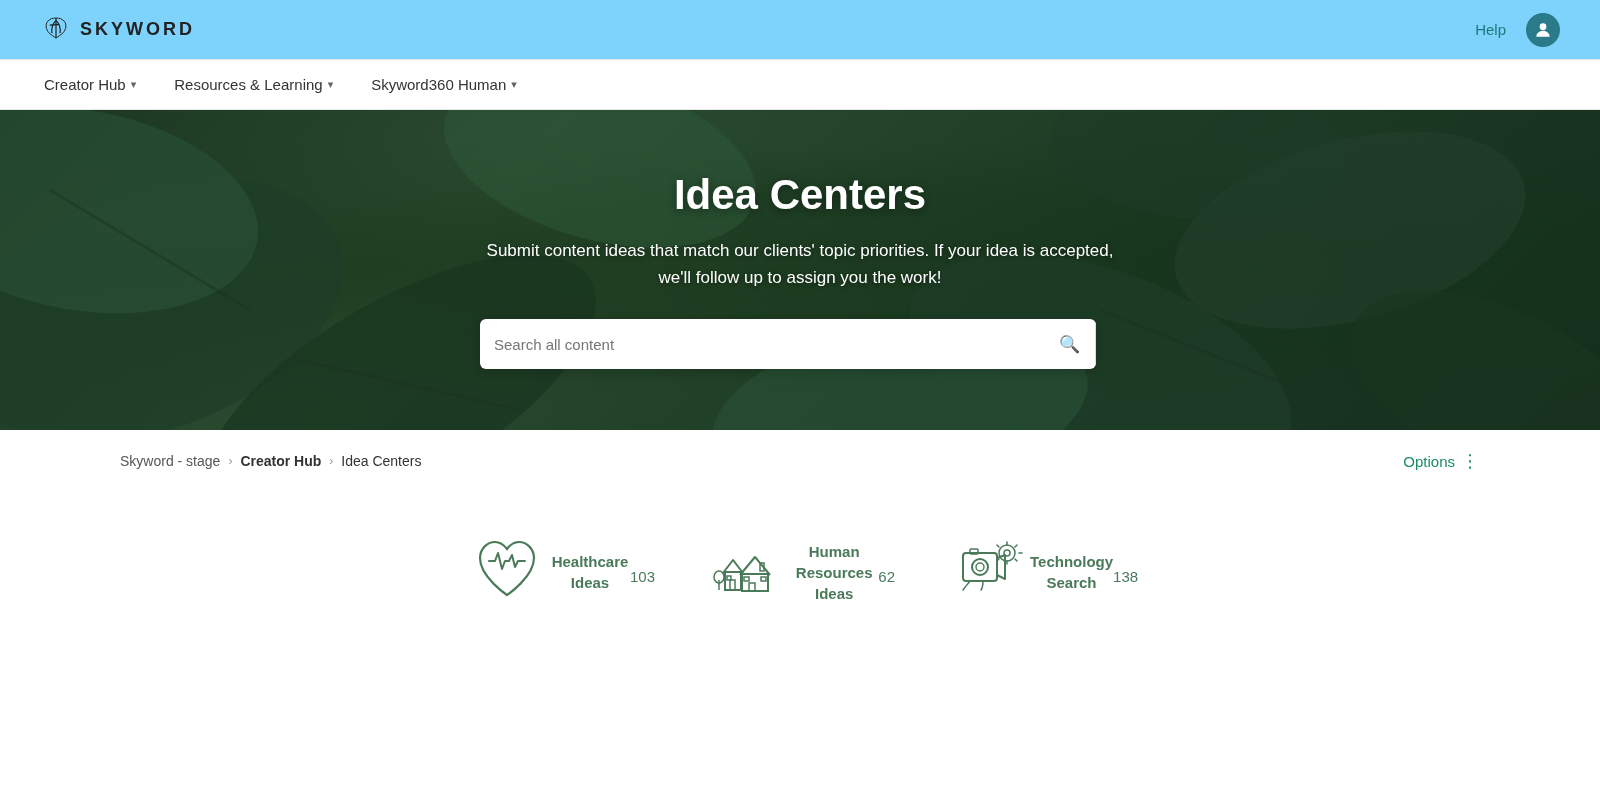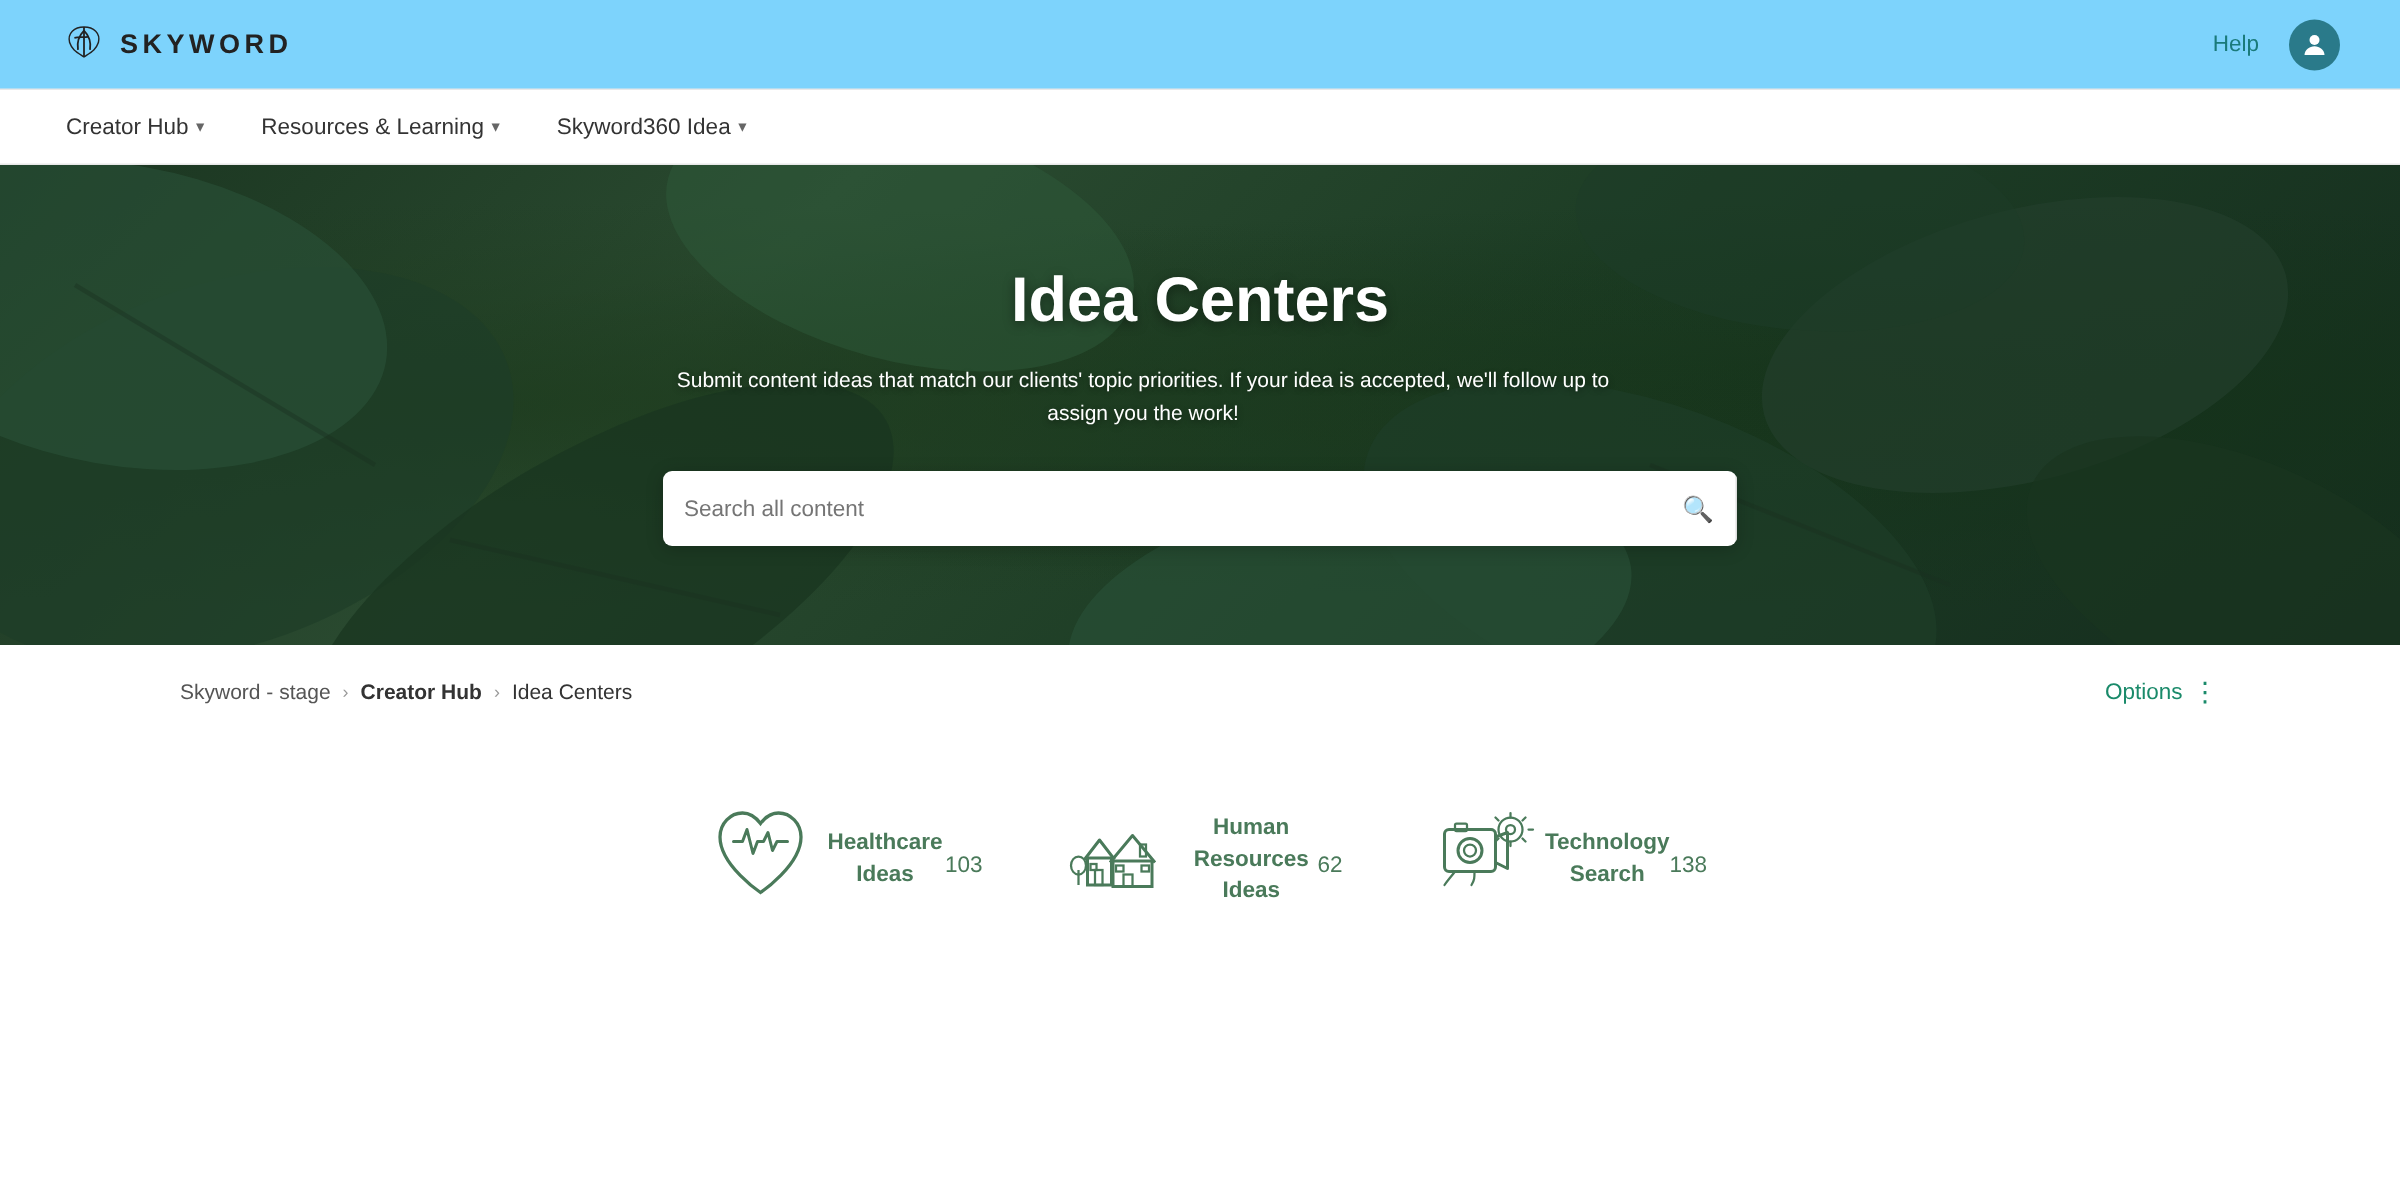--- a/index.html
+++ b/index.html
@@ -112,29 +112,29 @@
       text-align: center;
       color: #fff;
     }
     .hero-title {
       font-size: 42px;
       font-weight: 700;
       margin-bottom: 18px;
       text-shadow: 0 2px 8px rgba(0,0,0,0.4);
     }
     .hero-subtitle {
-      font-size: 14px;
+      font-size: 17px;
       line-height: 1.6;
       max-width: 640px;
       text-shadow: 0 1px 4px rgba(0,0,0,0.4);
       margin-bottom: 28px;
     }
     .search-bar {
       display: flex;
-      width: 716px;
+      width: 616px;
       height: 50px;
       border-radius: 6px;
       overflow: hidden;
       box-shadow: 0 2px 12px rgba(0,0,0,0.2);
     }
     .search-input-wrap {
       flex: 1;
       display: flex;
       align-items: center;
       background: #fff;
@@ -282,21 +282,21 @@
 <nav class="nav-bar">
   <a class="nav-item" href="#">
     <span>Creator Hub</span>
     <span class="chevron-down">▾</span>
   </a>
   <a class="nav-item" href="#">
     <span>Resources &amp; Learning</span>
     <span class="chevron-down">▾</span>
   </a>
   <a class="nav-item" href="#">
-    <span>Skyword360 Idea</span>
+    <span>Skyword360 Human</span>
     <span class="chevron-down">▾</span>
   </a>
 </nav>
 
 <div class="hero">
 
   <div class="hero-bg"></div>
   <div class="hero-leaves">
     <svg width="1600" height="320" viewBox="0 0 1600 320" xmlns="http://www.w3.org/2000/svg" style="position:absolute;top:0;left:0;">
 

